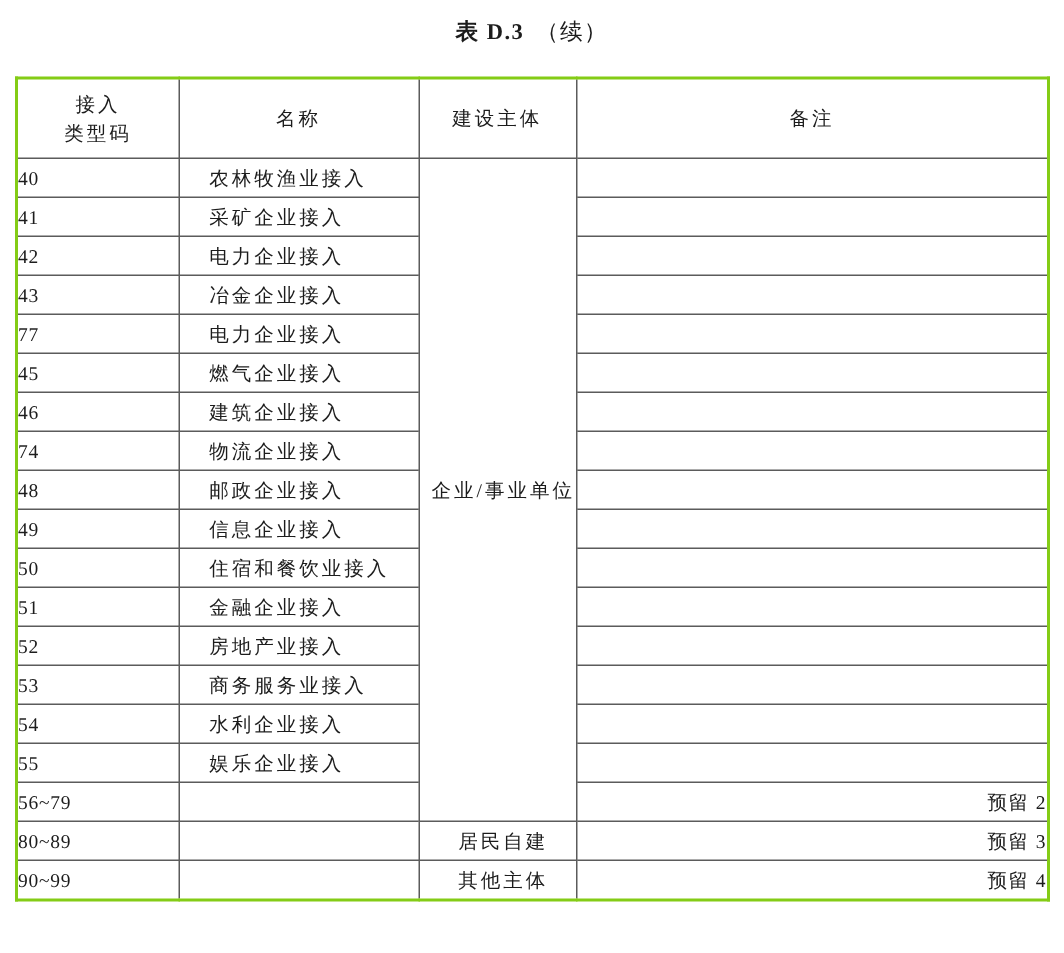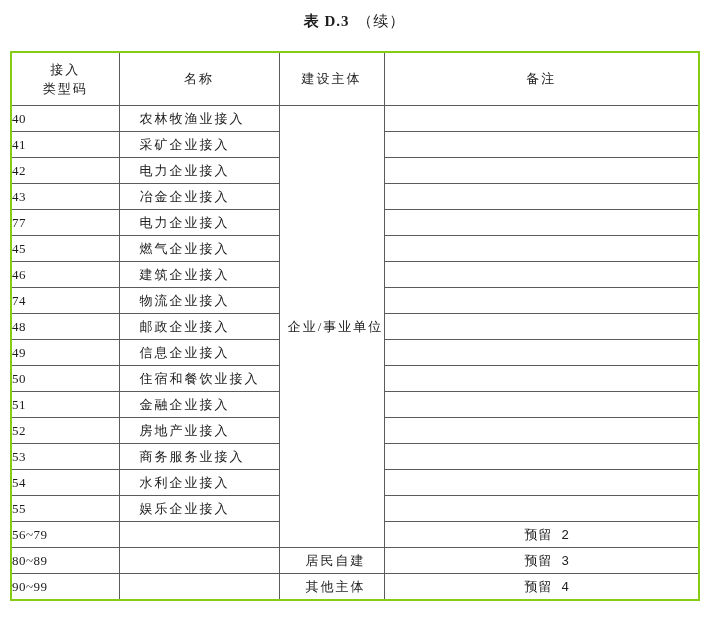--- a/index.html
+++ b/index.html
@@ -53,21 +53,21 @@
     white-space: nowrap;
   }
   thead th { height: 52px; text-align: center; letter-spacing: 2px; }
   tbody td { height: 25px; }
 
   .hdr-two-line { line-height: 19px; }
 
   td.code-cell    { text-align: left; letter-spacing: 0.5px; }
   td.name-cell    { text-align: left; padding-left: 20px; letter-spacing: 2px; }
   td.builder-cell { text-align: center; padding-left: 8px; letter-spacing: 2px; }
-  td.remark-cell  { text-align: center; padding-left: 12px; letter-spacing: 1px; font-family: Liberation Mono, monospace; }
+  td.remark-cell  { text-align: right; padding-left: 12px; letter-spacing: 1px; }
 </style>
 </head>
 <body>
 
 <div class="page-title">
   <span class="t-bold">表 D.3</span>
   <span class="t-rest">（续）</span>
 </div>
 
 <table class="std-table">

